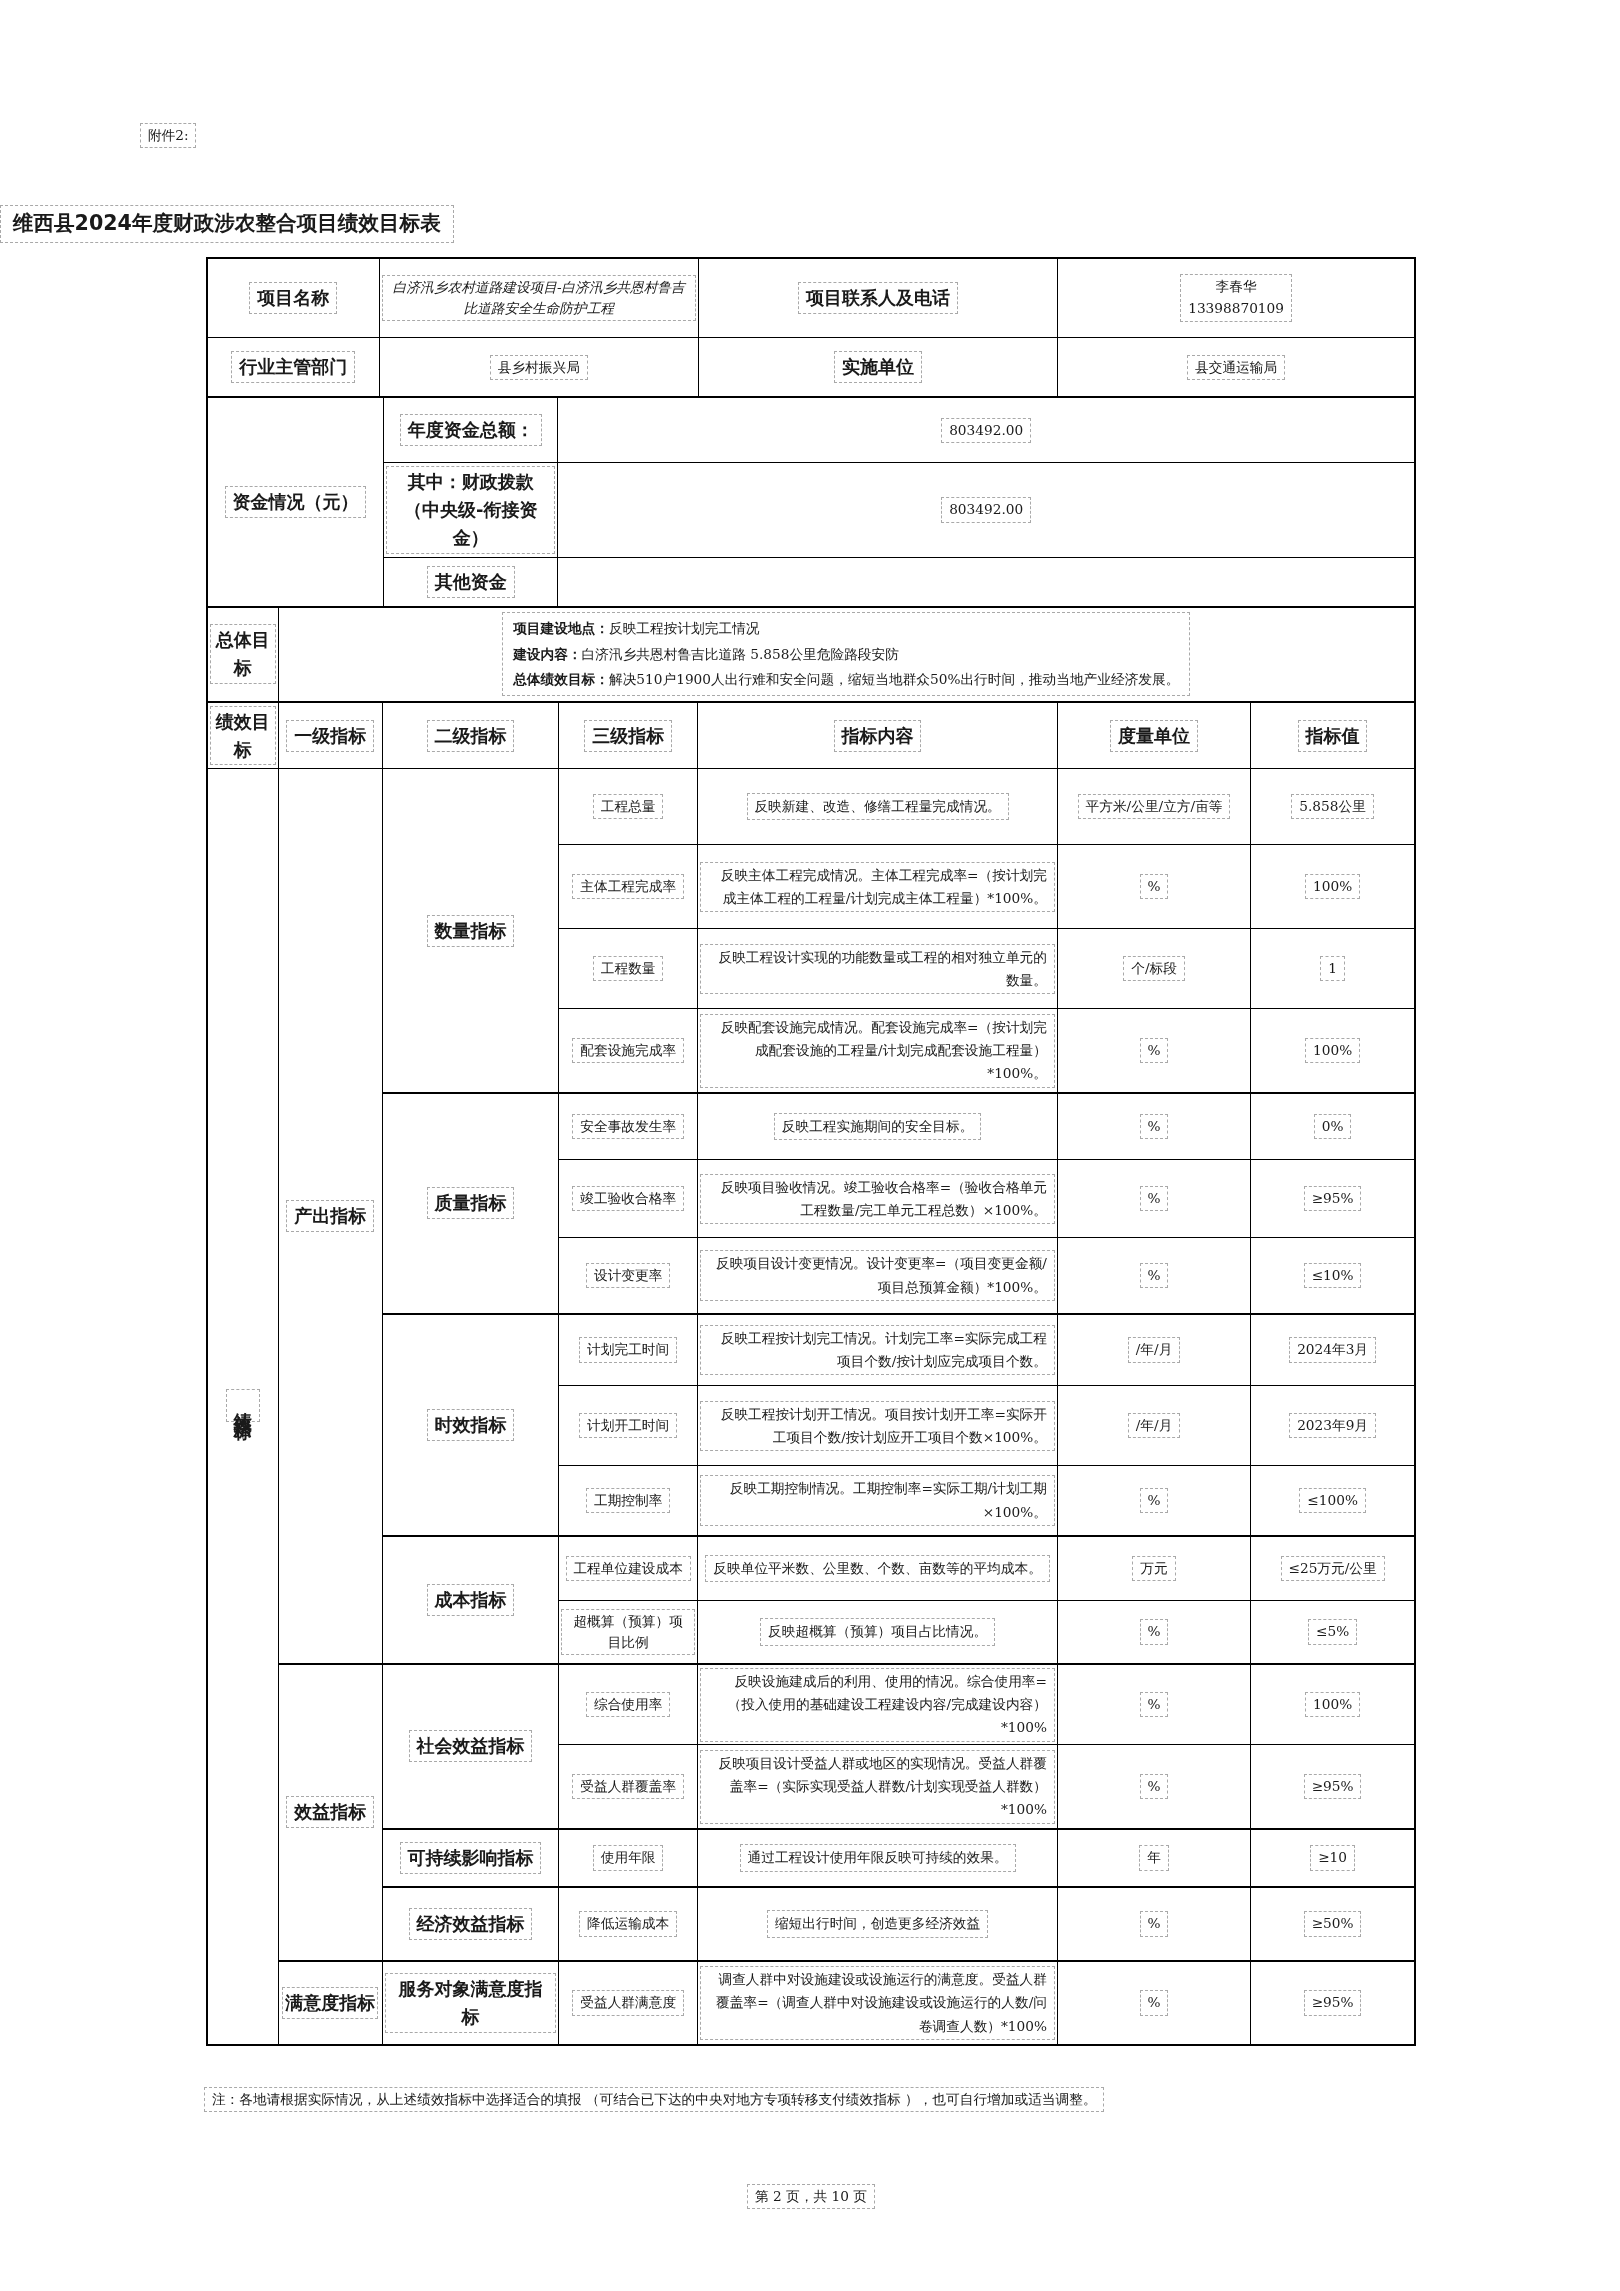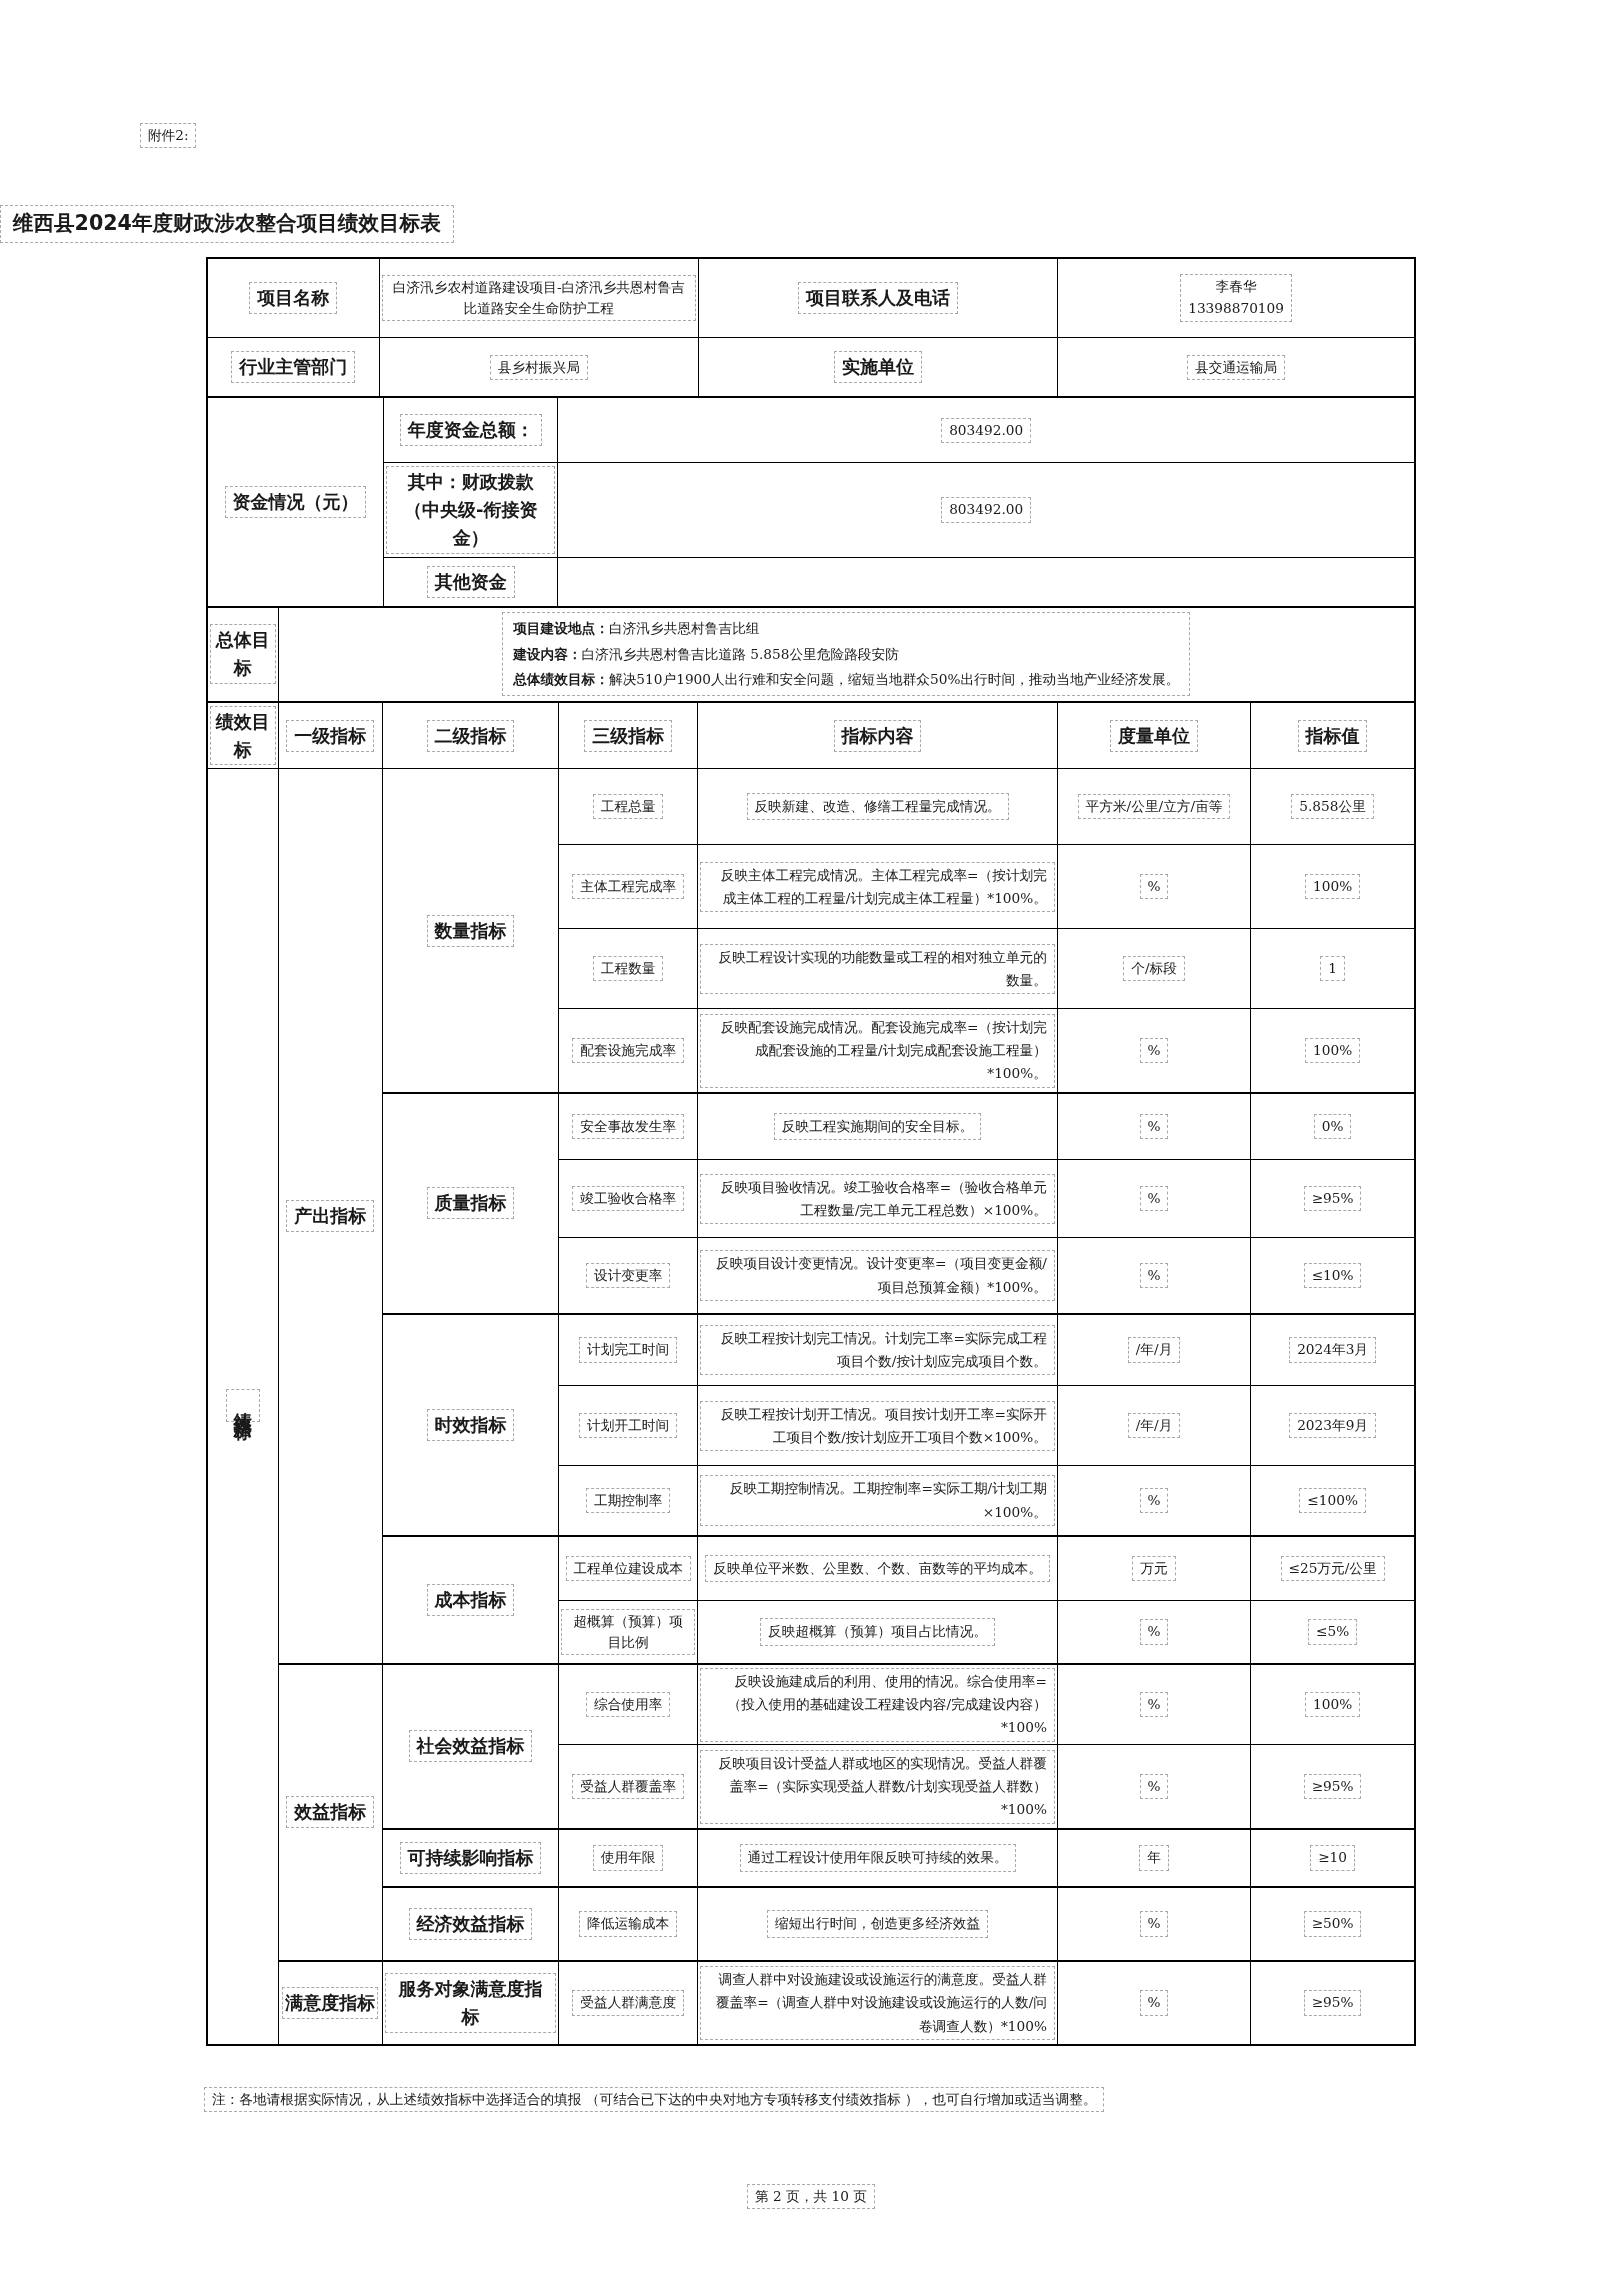--- a/index.html
+++ b/index.html
@@ -57,21 +57,21 @@
   <table class="t first" style="margin-top:13.7px;">
     <colgroup>
         <col style="width:172px">
         <col style="width:319px">
         <col style="width:359px">
         <col style="width:357px">
       </colgroup>
     <tbody>
         <tr style="height:80px">
       <td><span class="dash lbl">项目名称</span></td>
-      <td><span class="dash val" style="max-width:304px;">白济汛乡农村道路建设项目-白济汛乡共恩村鲁吉比道路安全生命防护工程</span></td>
+      <td><span class="dash val" style="max-width:304px;font-style:italic;">白济汛乡农村道路建设项目-白济汛乡共恩村鲁吉比道路安全生命防护工程</span></td>
       <td><span class="dash lbl">项目联系人及电话</span></td>
       <td>
         <span class="dash val stack">
           <div>李春华</div>
           <div>13398870109</div>
         </span>
       </td>
     </tr>
     <tr style="height:59px">
       <td><span class="dash lbl">行业主管部门</span></td>
@@ -108,21 +108,21 @@
   <table class="t">
     <colgroup>
         <col style="width:71px">
         <col style="width:1135px">
       </colgroup>
     <tbody>
         <tr style="height:94px">
       <td><span class="dash lbl" style="padding:1px 2px;">总体目标</span></td>
       <td class="goal-cell">
         <span class="dash goal-box val">
-          <div><span class="pfx">项目建设地点：</span><span>白济汛乡共恩村鲁吉比组</span></div>
+          <div><span class="pfx">项目建设地点：</span><span>反映工程按计划完工情况</span></div>
           <div><span class="pfx">建设内容：</span><span>白济汛乡共恩村鲁吉比道路 5.858公里危险路段安防</span></div>
           <div><span class="pfx">总体绩效目标：</span><span>解决510户1900人出行难和安全问题，缩短当地群众50%出行时间，推动当地产业经济发展。</span></div>
         </span>
       </td>
     </tr>
   </tbody>
     </table>
 
   <table class="t last">
     <colgroup>

